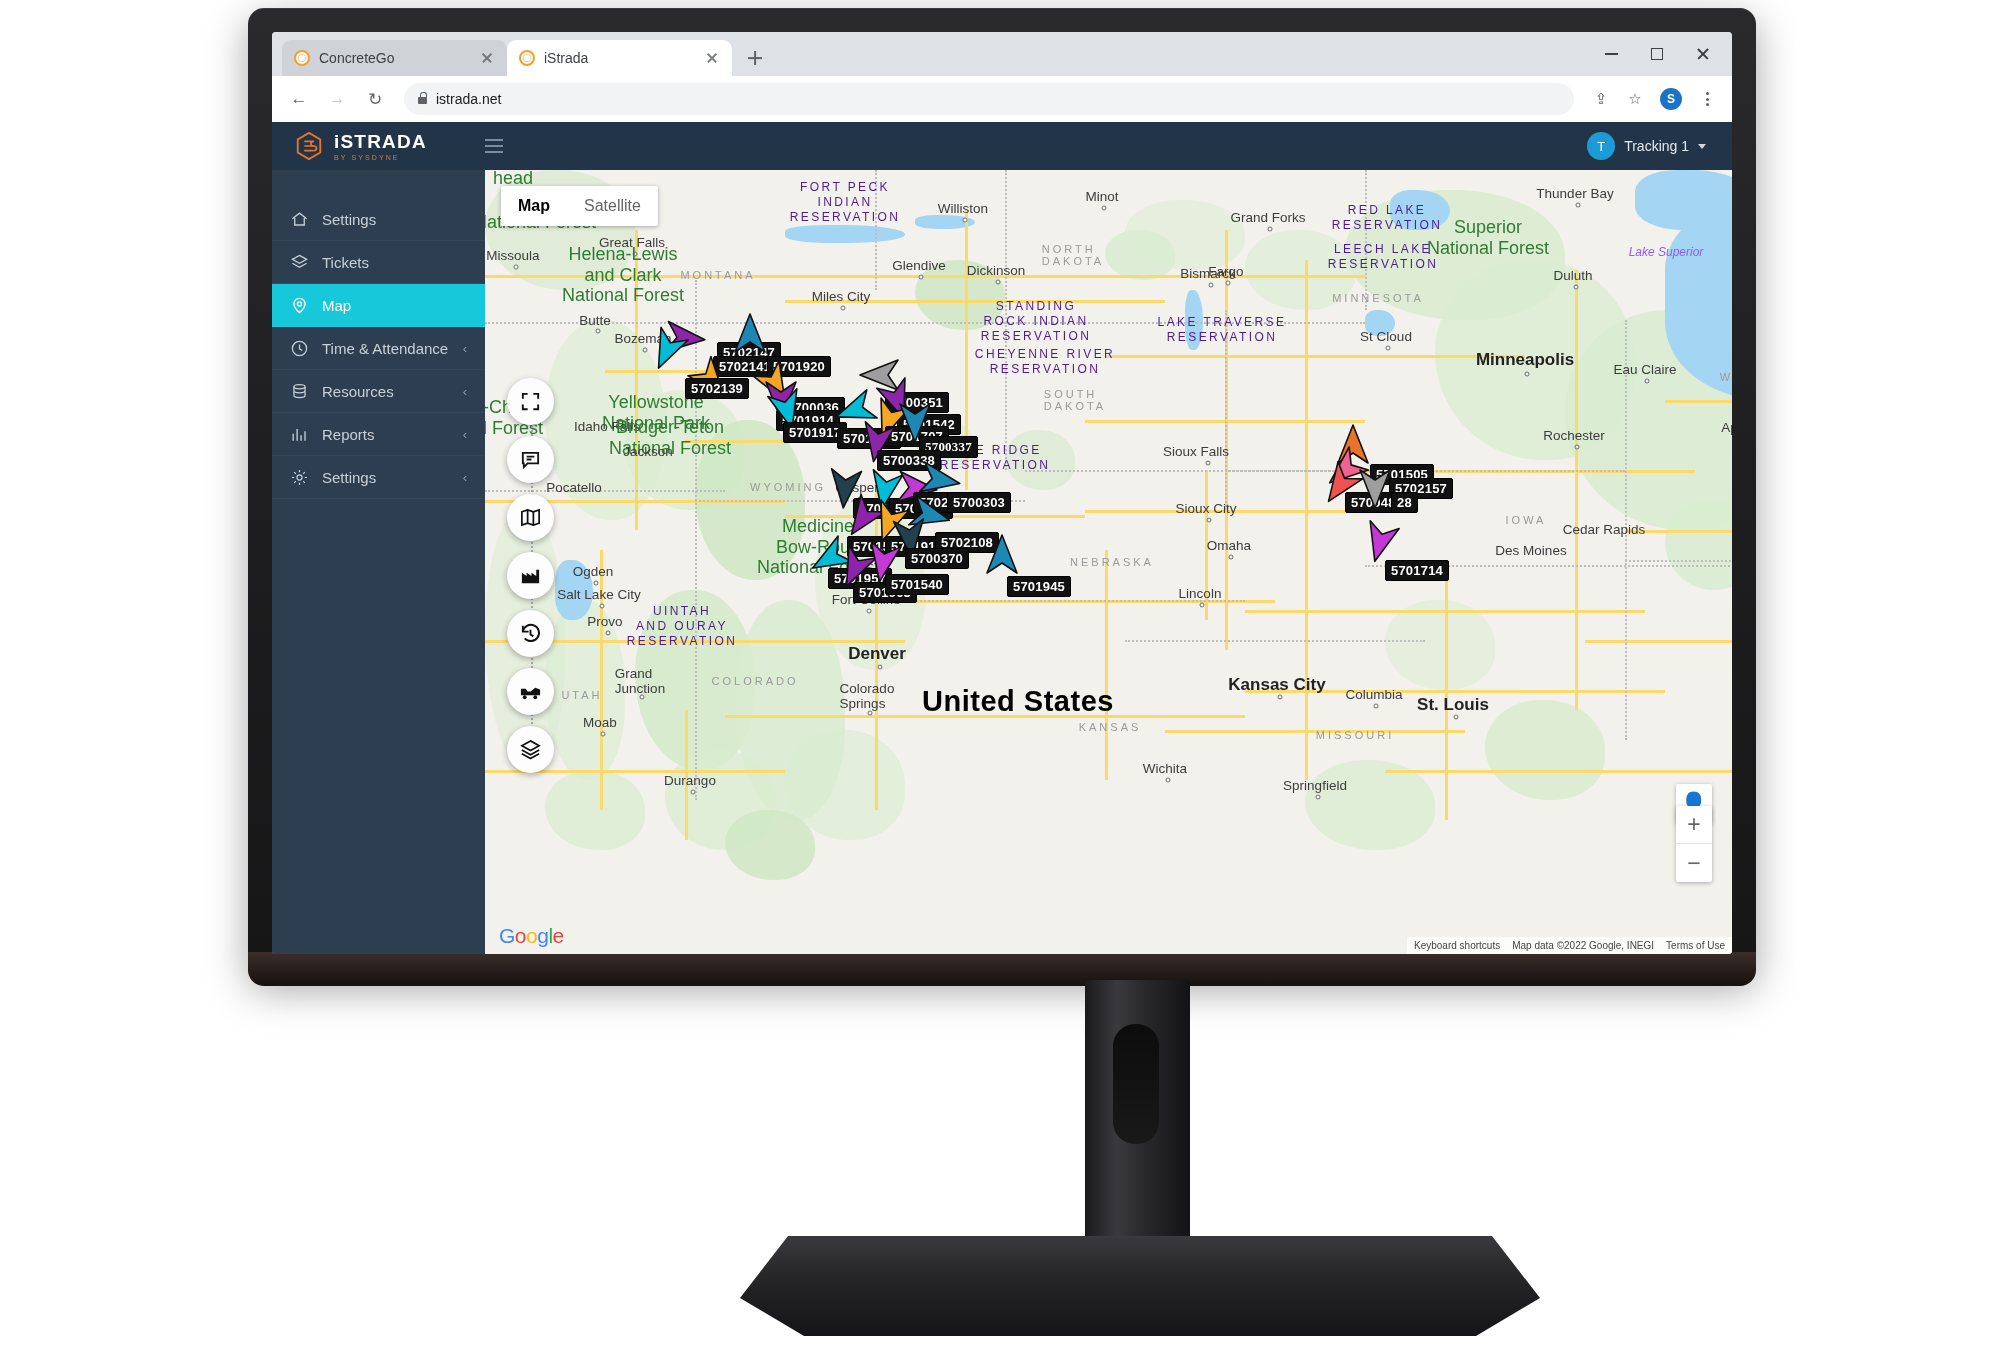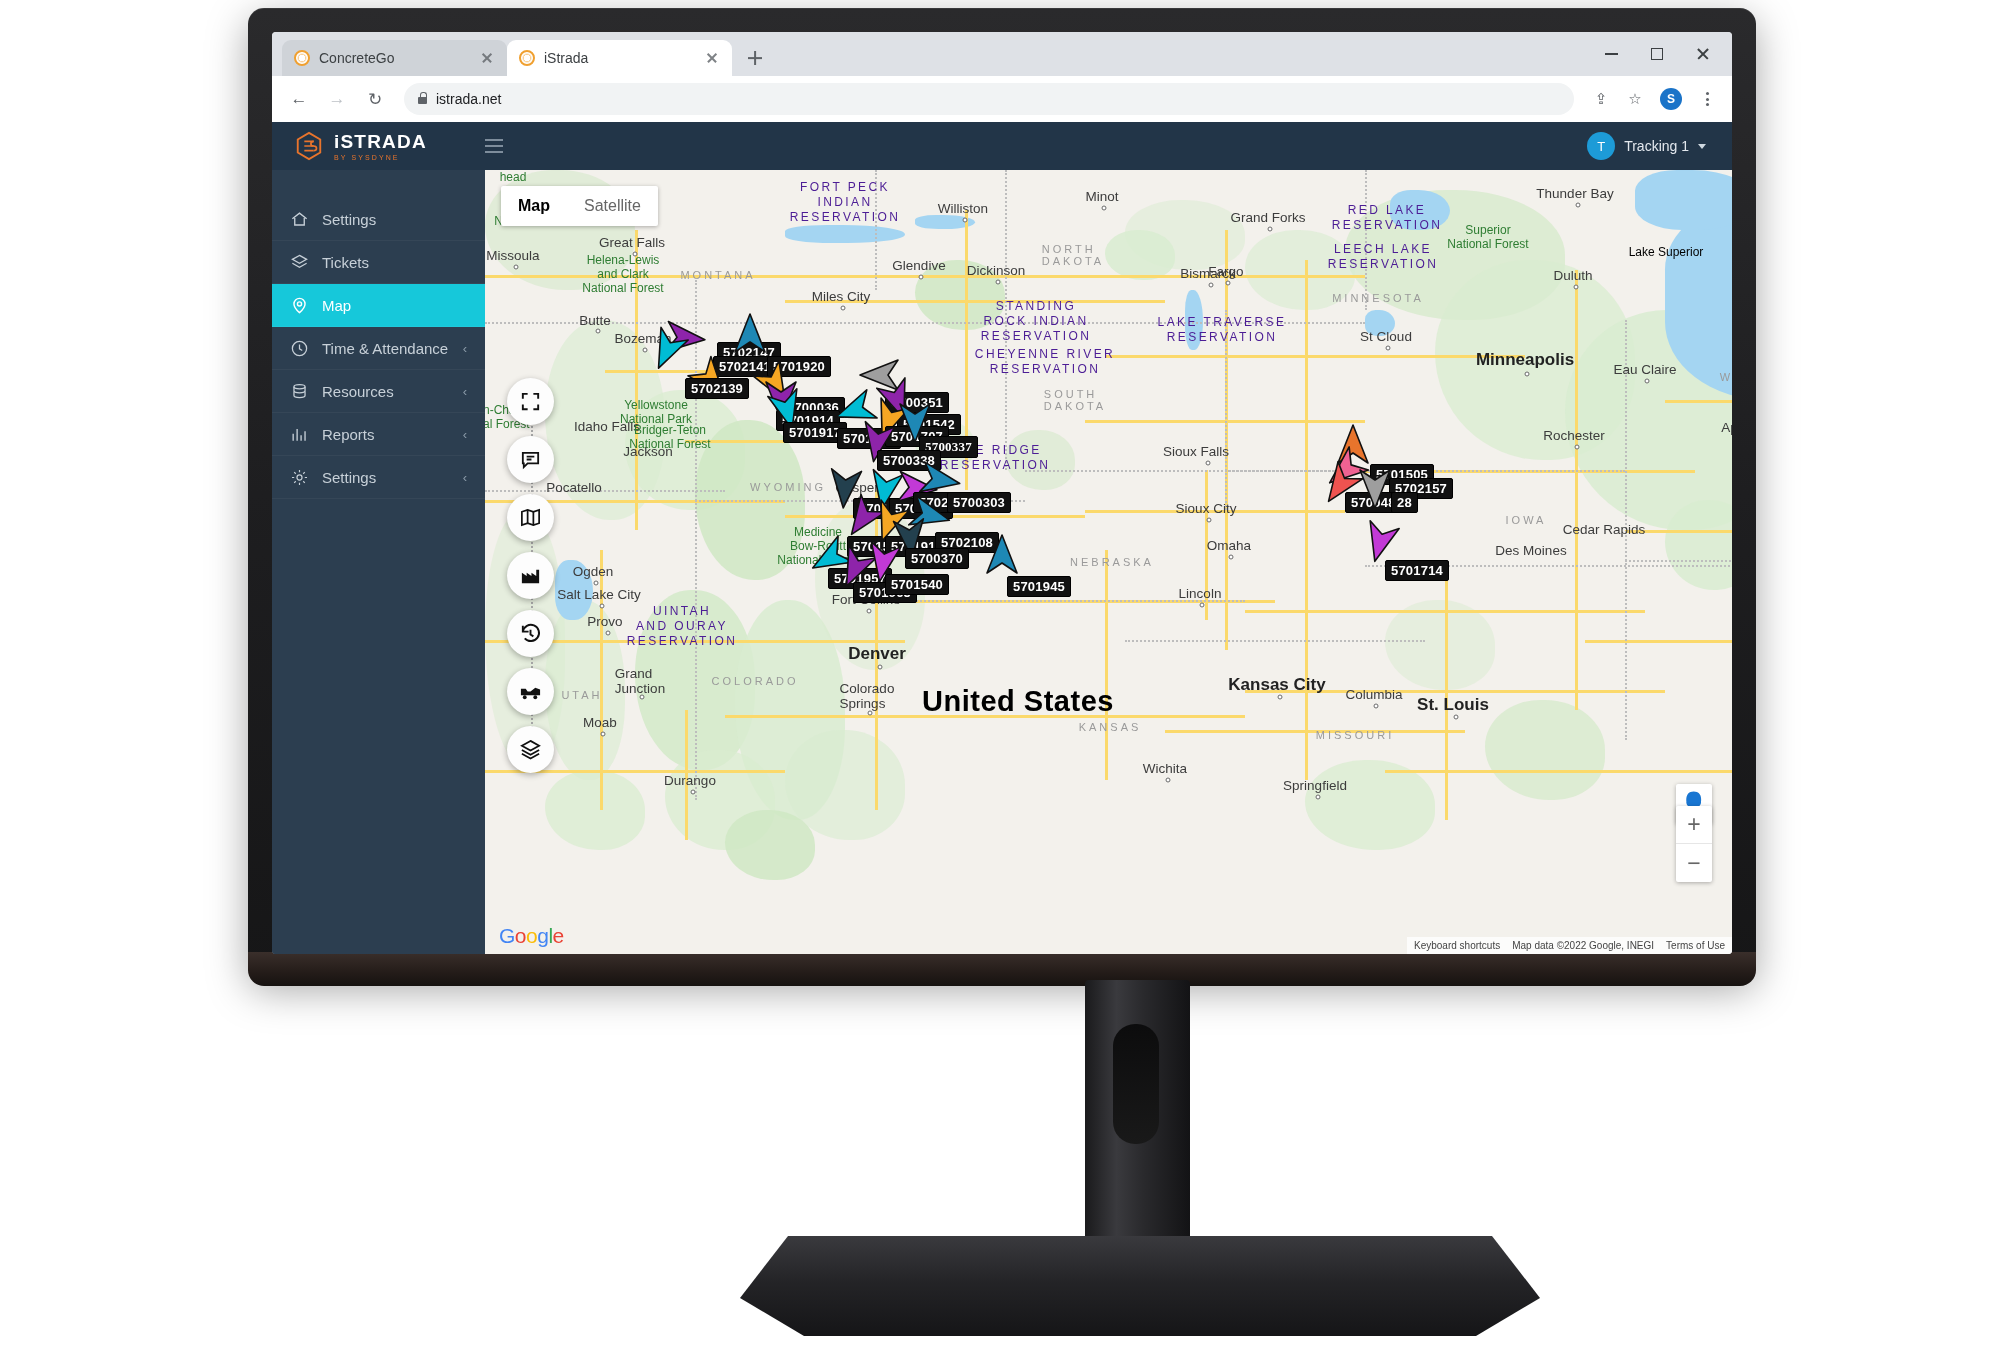--- a/index.html
+++ b/index.html
@@ -161,24 +161,24 @@
   .road { position:absolute; background:#fbd96b; }
   .road.h { height:3px; } .road.v { width:3px; }
   .dash-border {
     position:absolute; border-left:2px dotted #bdbdbd;
   }
   .dash-border.h { border-left:none; border-top:2px dotted #bdbdbd; }
   .maplbl { position:absolute; font-size:13px; color:#5c5c5c; white-space:nowrap; transform:translate(-50%,-50%); }
   .maplbl.city { color:#3c3c3c; font-size:13.5px; }
   .maplbl.bigcity { color:#222; font-size:17px; font-weight:bold; }
   .maplbl.state { color:#9a9a9a; font-size:11px; letter-spacing:3px; }
-  .maplbl.park { color:#2e7d32; font-size:12px; text-align:center; line-height:1.15; }
+  .maplbl.park { color:#2e7d32; font-size:18px; text-align:center; line-height:1.15; }
   .maplbl.res { color:#4c1d95; font-size:12px; letter-spacing:2.4px; text-align:center; line-height:1.25; }
   .maplbl.country { color:#000; font-size:29px; font-weight:bold; letter-spacing:.5px; }
-  .maplbl.lake { color:#000000; font-size:12px; }
+  .maplbl.lake { color:#8b5cf6; font-size:12px; font-style:italic; }
   .citydot {
     position:absolute; width:5px; height:5px; border:1.4px solid #6b6b6b; border-radius:50%;
     background:#fff; transform:translate(-50%,-50%);
   }
 
   .mapctrl-toggle {
     position:absolute; left:16px; top:16px; height:40px; background:#fff;
     border-radius:2px; display:flex; box-shadow:0 1px 4px rgba(0,0,0,.3); overflow:hidden;
   }
   .mapctrl-toggle div { padding:0 17px; display:flex; align-items:center; font-size:16px; color:#666; }

